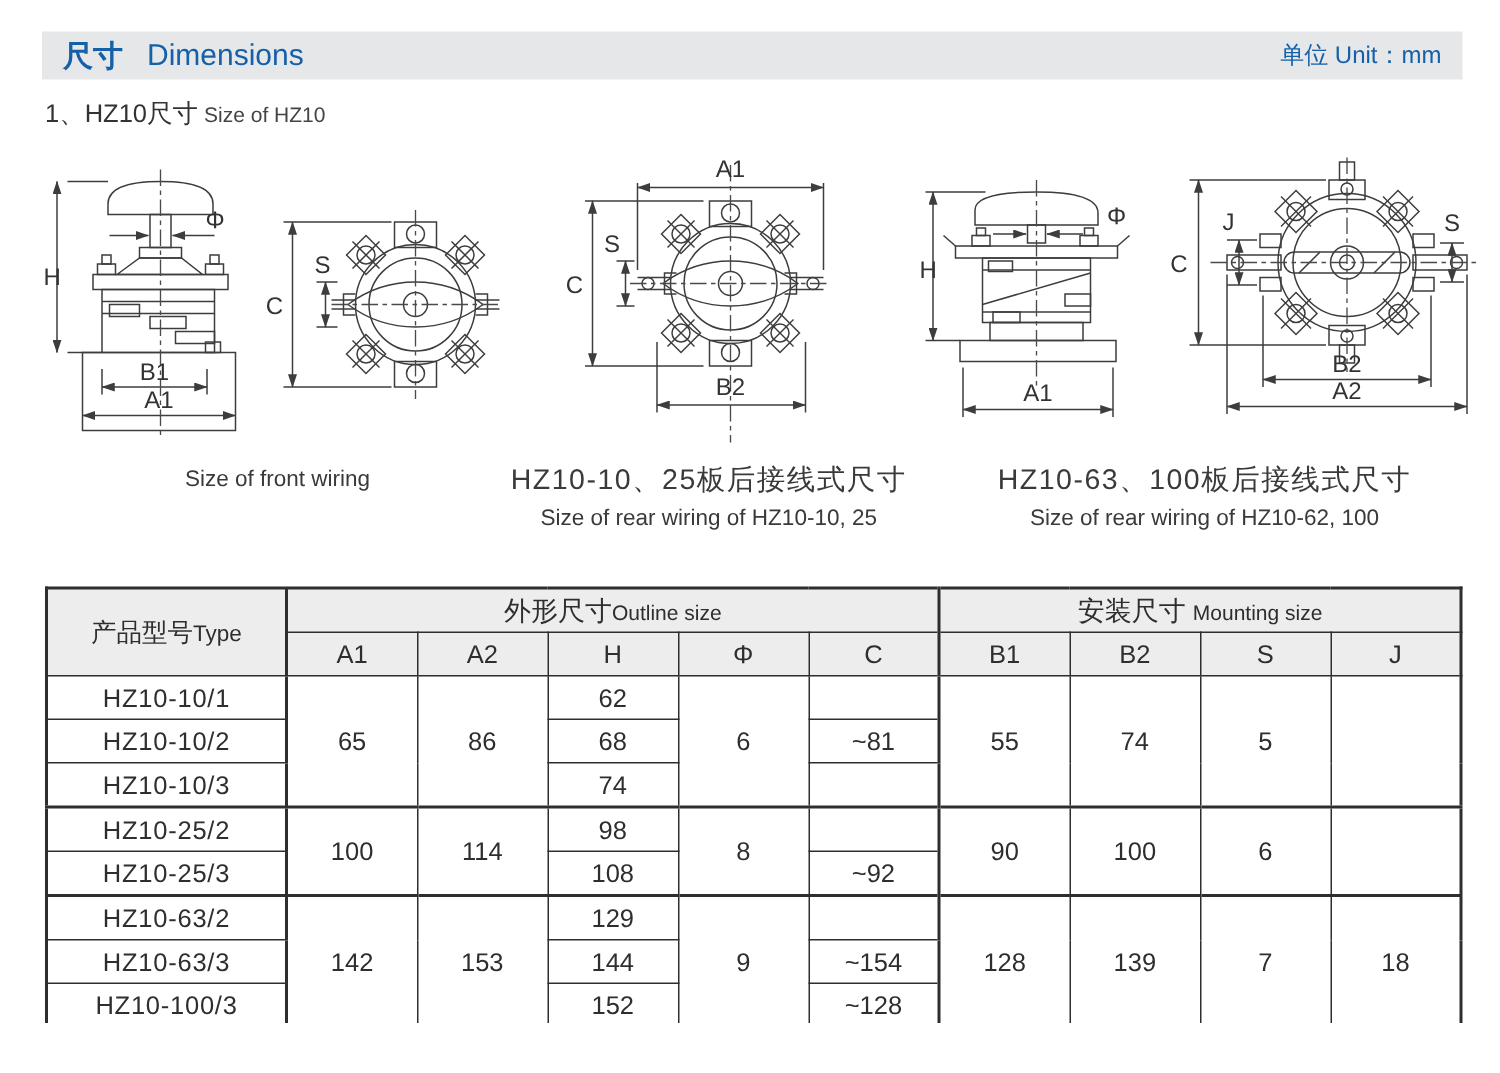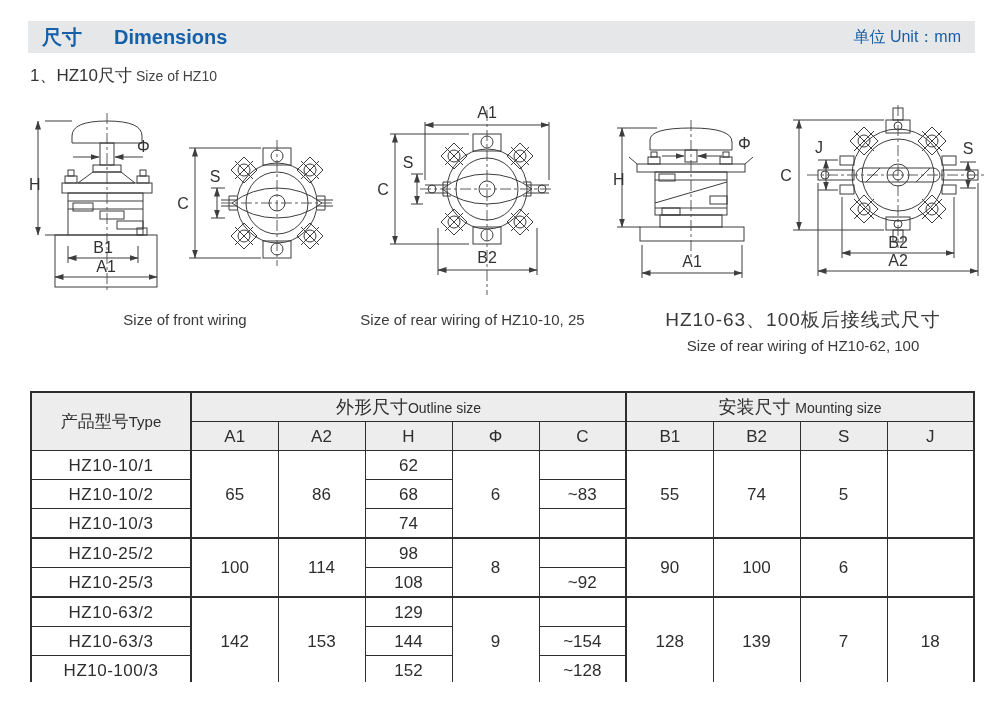--- a/index.html
+++ b/index.html
@@ -2,21 +2,21 @@
 <html><head>
 <meta charset="utf-8">
 <style>
   html,body{margin:0;padding:0;background:#fff;}
   .page{position:relative;width:1000px;height:682px;background:#ffffff;overflow:hidden;
         font-family:"Liberation Sans","DejaVu Sans",sans-serif;color:#2e2e2e;}
   
   .title-bar{position:absolute;left:28px;top:21px;width:947px;height:32px;background:#e5e7e8;
              display:flex;align-items:center;padding:0 14px;box-sizing:border-box;color:#1560a8;}
   .tb-cn{font-size:20px;font-weight:700;}
-  .tb-en{font-size:20px;font-weight:700;margin-left:32px;}
+  .tb-en{font-size:20px;font-weight:400;margin-left:16px;}
   .tb-unit{margin-left:auto;font-size:16px;font-weight:400;}
   
   .section{position:absolute;left:30px;top:64px;font-size:17px;color:#333;}
   .section .en{font-size:14px;color:#444;margin-left:4px;}
   
   svg.drawing{position:absolute;top:100px;}
   #d1{left:25px;} #d2{left:340px;} #d3{left:612px;}
   .ln{stroke:#3d3d3d;fill:none;stroke-width:1;}
   .cl{stroke:#4a4a4a;fill:none;stroke-width:0.9;stroke-dasharray:11 3 3 3;}
   .dl{font-size:16px;fill:#333;stroke:none;font-family:"Liberation Sans","DejaVu Sans",sans-serif;}
@@ -301,20 +301,21 @@
     <text class="dl" x="207" y="53" text-anchor="middle">J</text>
     <text class="dl" x="356" y="54" text-anchor="middle">S</text>
     <text class="dl" x="286" y="148" text-anchor="middle">B2</text>
     <text class="dl" x="286" y="166" text-anchor="middle">A2</text>
   </svg>
 
   <div class="cap" id="cap1">
     <div class="en">Size of front wiring</div>
   </div>
   <div class="cap" id="cap2">
+    <div class="cn">HZ10-10、25板后接线式尺寸</div>
     <div class="en">Size of rear wiring of HZ10-10, 25</div>
   </div>
   <div class="cap" id="cap3">
     <div class="cn">HZ10-63、100板后接线式尺寸</div>
     <div class="en">Size of rear wiring of HZ10-62, 100</div>
   </div>
 
   <table class="dims">
     <colgroup>
       <col style="width:160px">
@@ -355,21 +356,21 @@
         <td rowspan="3">6</td>
         <td class="tr2"></td>
         <td rowspan="3">55</td>
         <td rowspan="3">74</td>
         <td rowspan="3">5</td>
         <td rowspan="3"></td>
       </tr>
       <tr>
         <td class="tr2 ctype">HZ10-10/2</td>
         <td>68</td>
-        <td class="tr2">~83</td>
+        <td class="tr2">~81</td>
       </tr>
       <tr>
         <td class="tr2 ctype">HZ10-10/3</td>
         <td>74</td>
         <td class="tr2"></td>
       </tr>
       <tr class="gt">
         <td class="tr2 ctype">HZ10-25/2</td>
         <td rowspan="2">100</td>
         <td rowspan="2">114</td>

